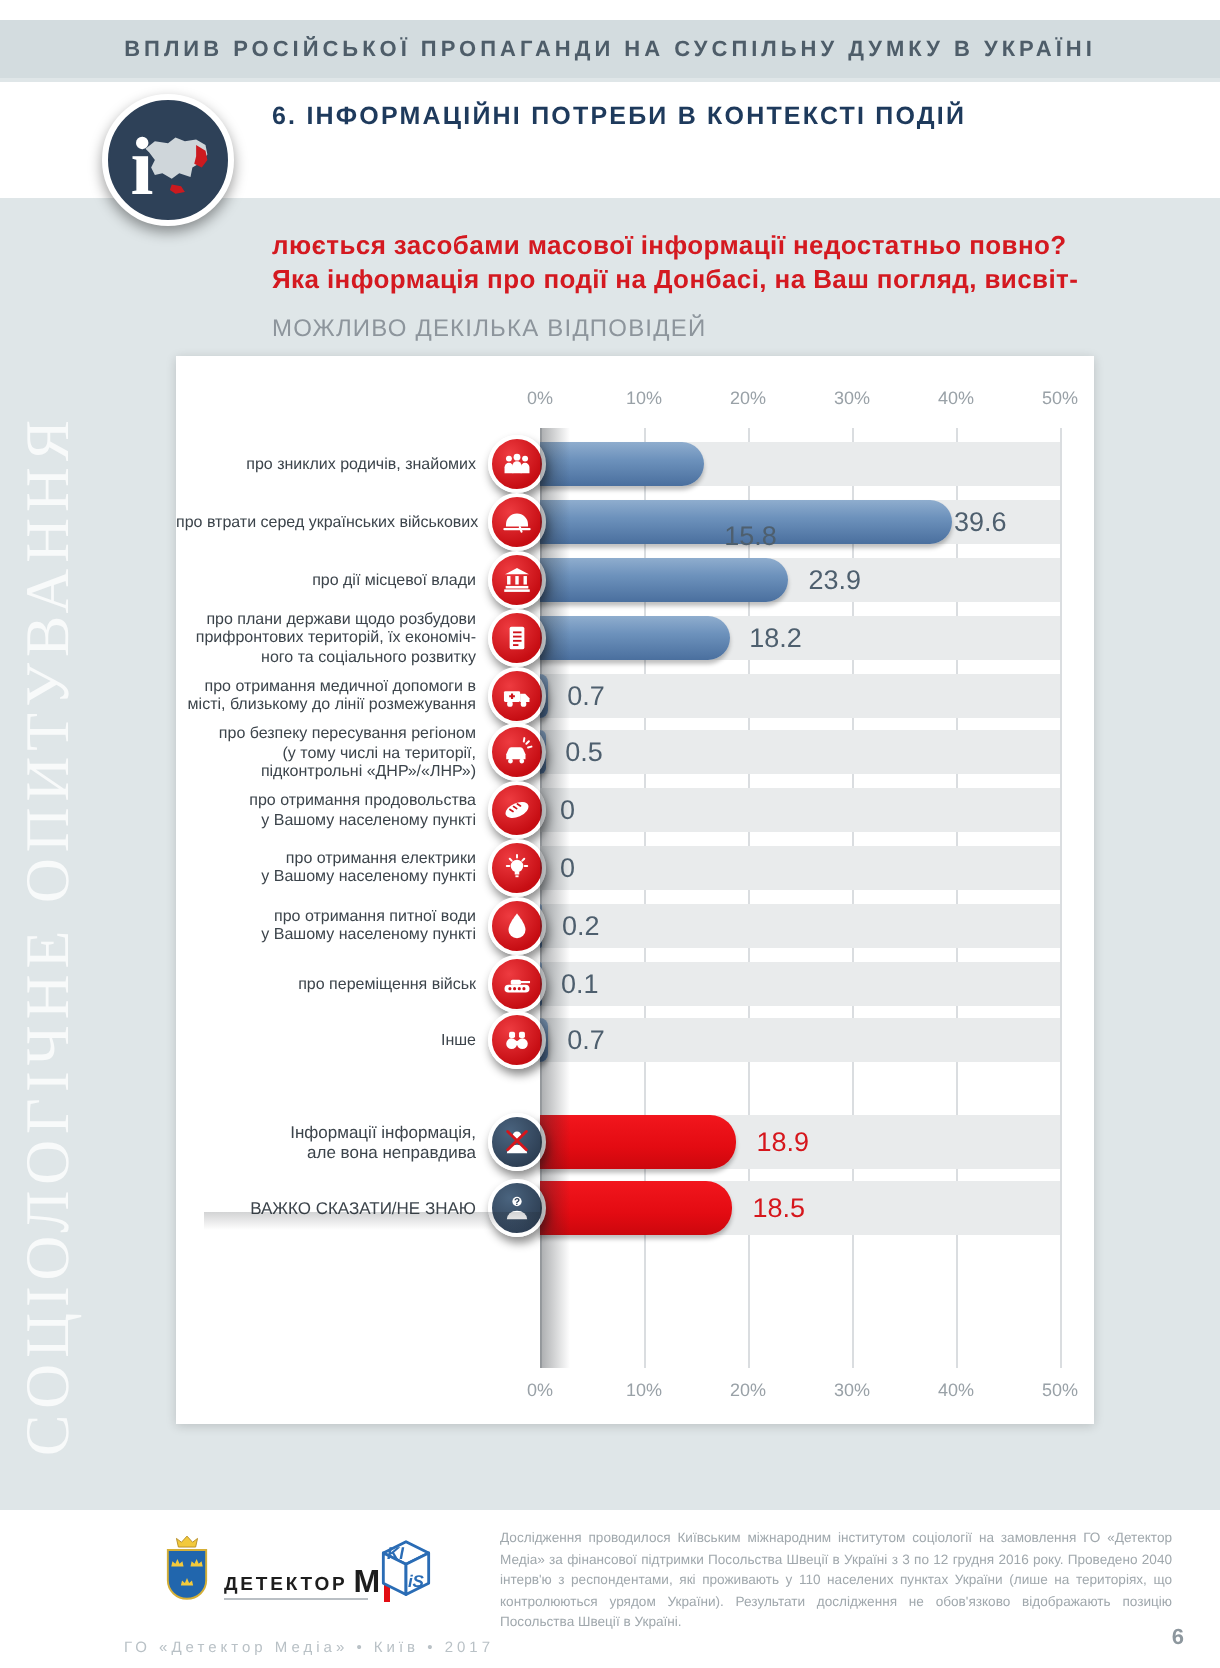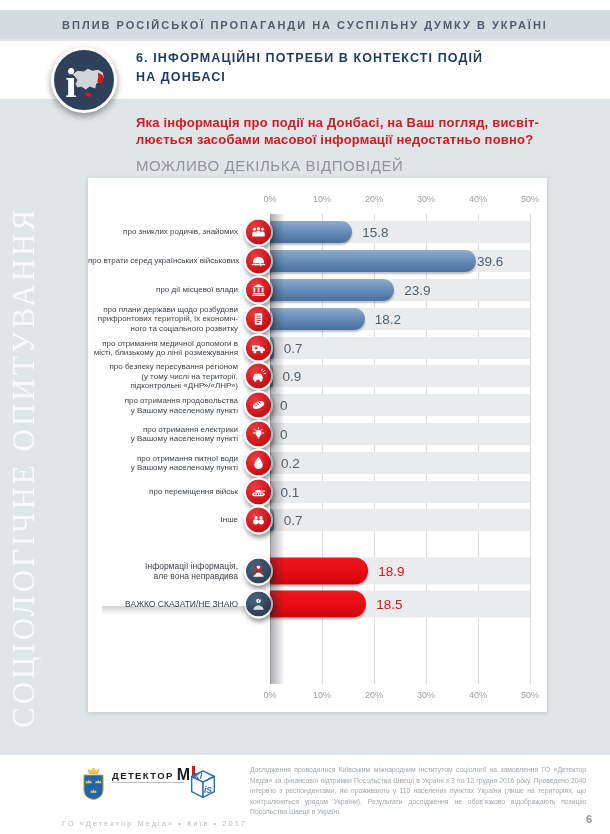--- a/index.html
+++ b/index.html
@@ -24,21 +24,21 @@
     position:absolute;left:51px;top:47px;width:66px;height:66px;border-radius:50%;
     background:#2e4158;border:3px solid #fff;box-sizing:border-box;
     box-shadow:0 3px 7px rgba(0,0,0,.4);z-index:5;
   }
   .question{
     position:absolute;left:136px;top:114px;
     font-size:13px;font-weight:bold;color:#d41920;line-height:1.32;letter-spacing:.2px;
   }
   .note{
     position:absolute;left:136px;top:157px;
-    font-size:15px;color:#8d959c;letter-spacing:.6px;
+    font-size:12px;color:#8d959c;letter-spacing:.6px;
   }
   .side-text{
     position:absolute;left:6px;top:728px;transform:rotate(-90deg);transform-origin:0 0;
     width:560px;white-space:nowrap;
     font-family:"Liberation Serif", serif;
     font-size:31px;letter-spacing:3px;color:rgba(255,255,255,.78);
   }
   
   .panel{
     position:absolute;left:88px;top:178px;width:459px;height:534px;background:#ffffff;
@@ -86,21 +86,21 @@
     position:absolute;left:182px;top:36px;width:15px;height:470px;z-index:6;pointer-events:none;
     background:linear-gradient(90deg, rgba(30,35,40,.38), rgba(30,35,40,0));
   }
   .lab-shadow{
     position:absolute;left:14px;top:428px;width:168px;height:9px;z-index:6;pointer-events:none;
     background:linear-gradient(180deg, rgba(30,35,40,.2), rgba(30,35,40,0));
   }
   
   .footer{position:absolute;left:0;top:755px;width:610px;height:79px;background:#ffffff;}
   .sweden-logo{position:absolute;left:82px;top:12px;}
-  .dtk{position:absolute;left:112px;top:11px;display:flex;align-items:center;}
+  .dtk{position:absolute;left:112px;top:28px;display:flex;align-items:center;}
   .dtk-text{font-size:9.5px;font-weight:bold;letter-spacing:1.4px;color:#1d1d1d;}
   .dtk-m{font-size:16px;font-weight:bold;color:#1d1d1d;margin-left:3px;line-height:1;}
   .dtk-bar{display:inline-block;width:2.5px;height:18px;background:#e30d13;margin-left:2px;}
   .dtk-line{position:absolute;left:0;top:16px;width:72px;height:1px;background:#b9bfc4;}
   .kiis-logo{position:absolute;left:186px;top:10px;}
   .methodology{
     position:absolute;left:250px;top:10px;width:336px;
     font-size:6.8px;line-height:1.55;color:#a0a8ad;text-align:justify;
   }
   .credit{
@@ -125,26 +125,25 @@
     <circle cx="32" cy="32" r="31" fill="#2e4158"></circle>
     <path d="M20 26l5-4 7 1 4-3 5 2 6-1 5 3 1 5-3 4-5 3-1 5-6-2-4 3-5-3-4 1-2-4 2-4-3-4z" fill="#cfd6da"></path>
     <path d="M47 24l5 3 1 5-3 4-4-2 1-4z" fill="#cc1a1f"></path>
     <path d="M34 45l5 1 2 3-5 1-3-2z" fill="#cc1a1f"></path>
     <text x="12" y="50" font-family="Liberation Serif, serif" font-size="44" font-weight="bold" fill="#ffffff">i</text>
   </svg>
 </div>
 
 <div class="title-text">
   <div>6. ІНФОРМАЦІЙНІ ПОТРЕБИ В КОНТЕКСТІ ПОДІЙ</div>
-  <div>НА ДОНБАСІ</div>
 </div>
 
 <div class="question">
+  <div>люється засобами масової інформації недостатньо повно?</div>
   <div>Яка інформація про події на Донбасі, на Ваш погляд, висвіт-</div>
-  <div>люється засобами масової інформації недостатньо повно?</div>
 </div>
 
 <div class="note">МОЖЛИВО ДЕКІЛЬКА ВІДПОВІДЕЙ</div>
 
 <div class="side-text">СОЦІОЛОГІЧНЕ  ОПИТУВАННЯ</div>
 
 <div class="panel">
   <div id="gridlines">
       <div class="gl" style="left: 182px;"></div>
       <div class="gl" style="left: 234px;"></div>
@@ -162,21 +161,21 @@
       <span class="tick" style="left: 442px; top: 16px;">50%</span>
     </div>
   <div class="rows" id="chart-rows">
       <div class="crow">
         <div class="clabel">
           <div>про зниклих родичів, знайомих</div>
         </div>
         <div class="ctrack">
           <div class="cfill" style="width: 82.16px;"></div>
         </div>
-        <div class="cval" style="left: 274.16px;">15.8</div>
+        <div class="cval" style="left: 274.16px; margin-top: 36px;">15.8</div>
         <div class="cicon">
           <svg viewBox="0 0 24 24" width="17" height="17">
             <circle cx="6.3" cy="8.2" r="2.1" fill="#fff"></circle>
             <circle cx="12" cy="7.2" r="2.4" fill="#fff"></circle>
             <circle cx="17.7" cy="8.2" r="2.1" fill="#fff"></circle>
             <path d="M3.2 18.5v-4.2a3.1 3.1 0 0 1 6.2 0v4.2z" fill="#fff"></path>
             <path d="M14.6 18.5v-4.2a3.1 3.1 0 0 1 6.2 0v4.2z" fill="#fff"></path>
             <path d="M8.8 18.5v-5.3a3.2 3.2 0 0 1 6.4 0v5.3z" fill="#fff"></path>
           </svg>
         </div>
@@ -257,21 +256,21 @@
       </div>
       <div class="crow">
         <div class="clabel">
           <div>про безпеку пересування регіоном</div>
           <div>(у тому числі на території,</div>
           <div>підконтрольні «ДНР»/«ЛНР»)</div>
         </div>
         <div class="ctrack">
           <div class="cfill" style="width: 2.6px;"></div>
         </div>
-        <div class="cval" style="left: 194.6px;">0.9</div>
+        <div class="cval" style="left: 194.6px;">0.5</div>
         <div class="cicon">
           <svg viewBox="0 0 24 24" width="17" height="17">
             <path d="M4.4 13.6l1.6-3.6a2.2 2.2 0 0 1 2-1.3h6.4a2.2 2.2 0 0 1 2 1.3l1.6 3.6v3.6H4.4z" fill="#fff"></path>
             <circle cx="7.4" cy="18.4" r="1.7" fill="#fff"></circle>
             <circle cx="15.4" cy="18.4" r="1.7" fill="#fff"></circle>
             <path d="M18.6 6.2l1.8-1.8M19.8 8.8l2.4-.6M16.8 4.6l.4-2.4" stroke="#fff" stroke-width="1.4" stroke-linecap="round"></path>
           </svg>
         </div>
       </div>
       <div class="crow">

